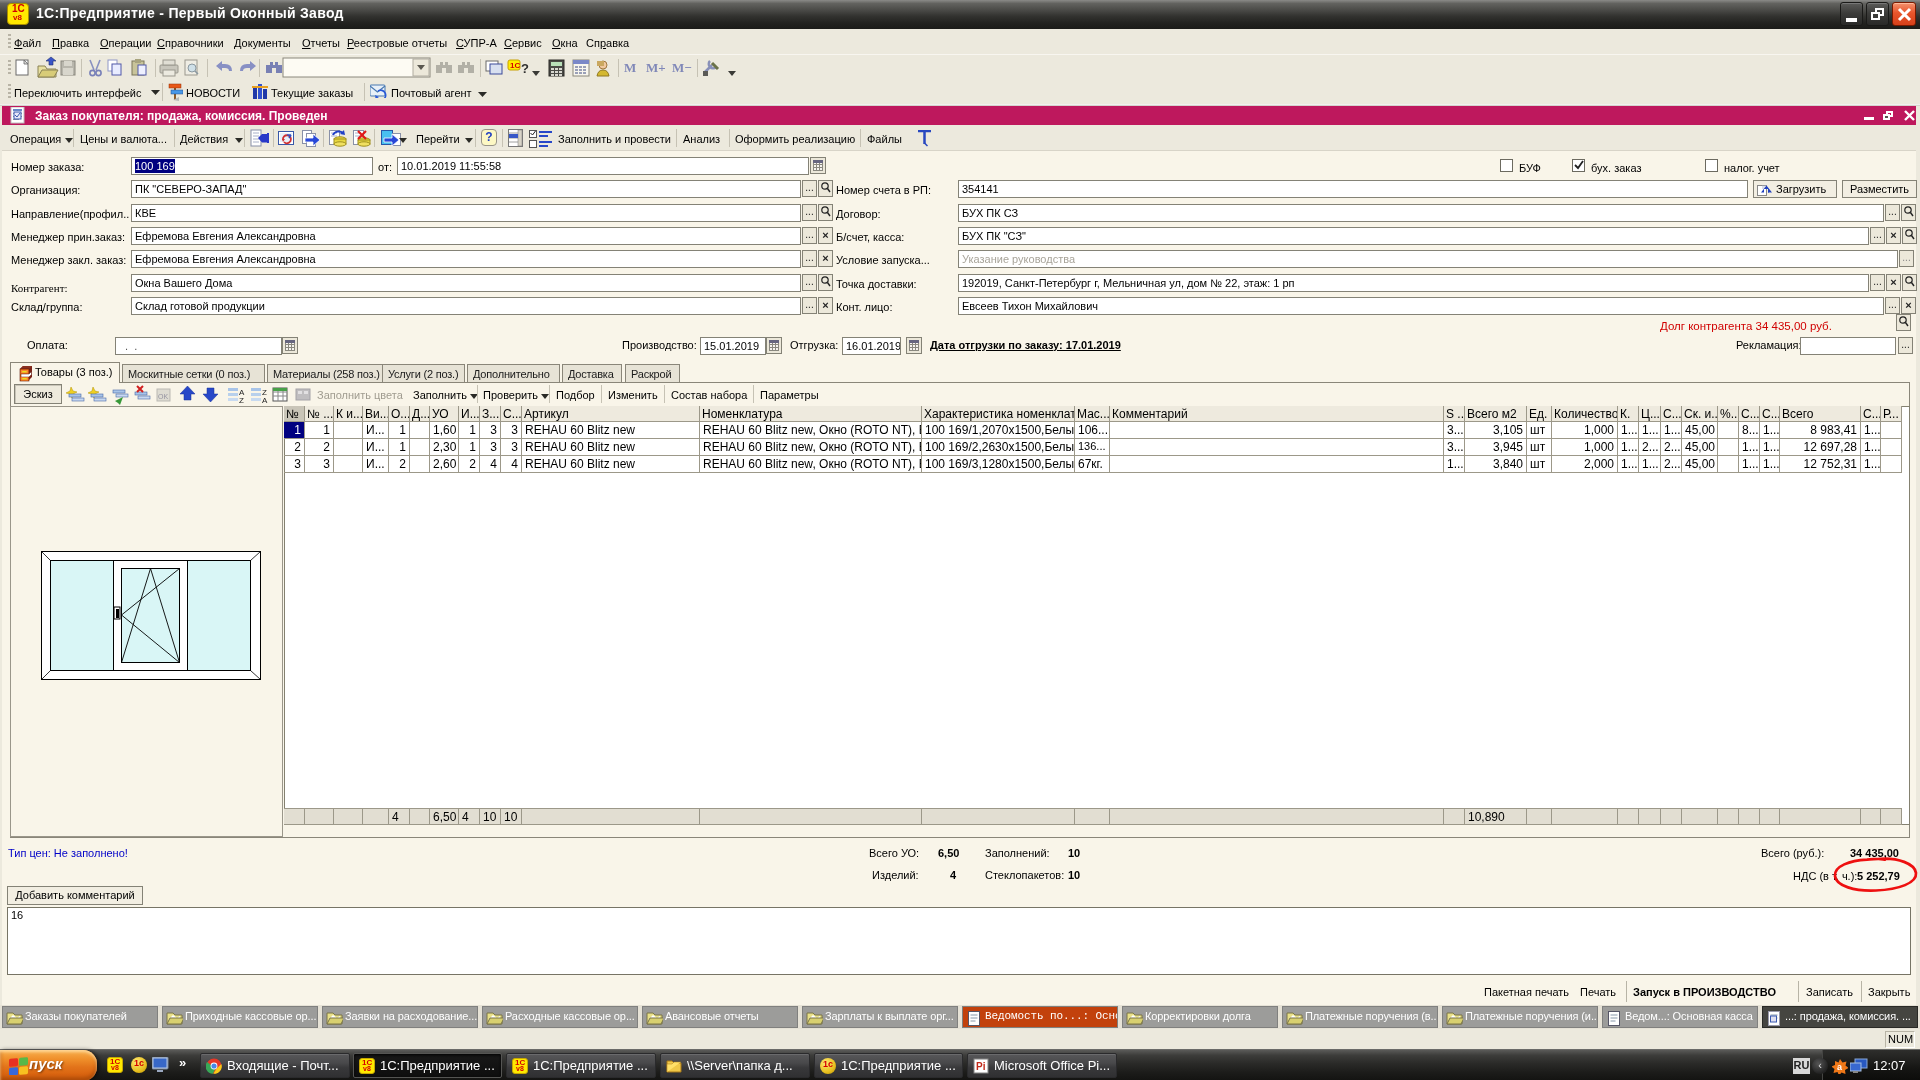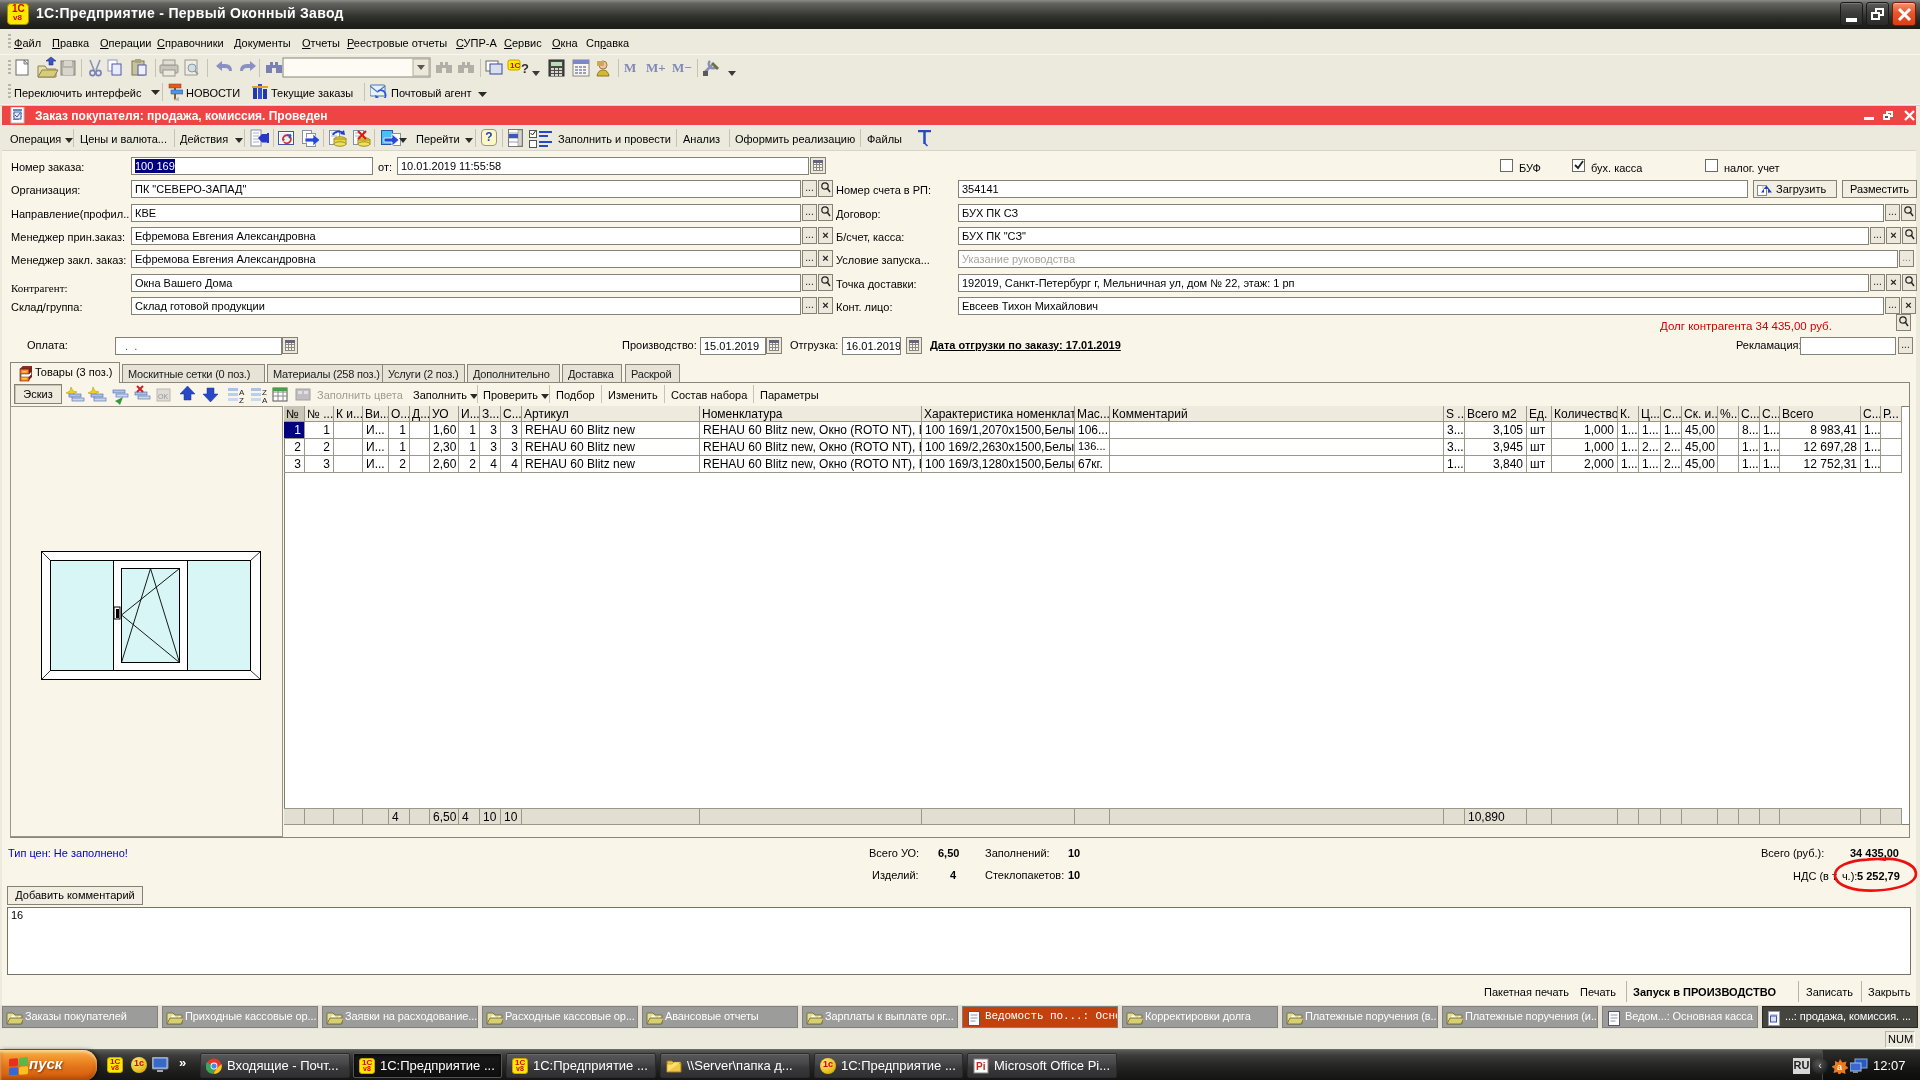--- a/index.html
+++ b/index.html
@@ -161,21 +161,21 @@
 <path d="M0 3 l7.5 6 l7.5 -6" fill="none" stroke="#4878b0" stroke-width="1.2"></path>
 <path d="M8 8 a5 5 0 1 1 -2 6" fill="none" stroke="#2858d8" stroke-width="1.6"></path>
       <path d="M5 12 l1 4 3-2 z" fill="#2858d8"></path>
     </svg>
     <div class="lbl" style="left:391px;top:5px;">Почтовый агент</div>
     <svg class="abs" style="left:478px;top:12px;" width="10" height="8">
       <path d="M0 0 h9 l-4.5 5 z" fill="#2a2a26"></path>
     </svg>
   </div>
 <div class="abs" style="left:0;top:104px;width:1920px;height:2px;background:linear-gradient(180deg,#ffffff,#c8c6bc);"></div>
-<div class="abs" style="left:2px;top:106px;width:1914px;height:19px;background:#ef4444;">
+<div class="abs" style="left:2px;top:106px;width:1914px;height:19px;background:#be185d;">
  <svg class="abs" style="left:8px;top:1px;" width="17" height="17">
   <rect x="1" y="0" width="13" height="16" fill="#fff" stroke="#c0c0c0"></rect>
   <rect x="3" y="2" width="9" height="2" fill="#6888c8"></rect>
       <rect x="3" y="6" width="9" height="1" fill="#9a9a9a"></rect>
       <rect x="3" y="9" width="9" height="1" fill="#9a9a9a"></rect>
       <rect x="3" y="12" width="6" height="1" fill="#9a9a9a"></rect>
   <rect x="4" y="5" width="7" height="7" fill="#e8e8f8" stroke="#3858b0"></rect>
       <path d="M5 8 l2 2 3 -4" stroke="#3858b0" fill="none"></path>
  </svg>
  <div class="abs" style="left:33px;top:3px;font-size:12px;font-weight:bold;color:#fff;">Заказ покупателя: продажа, комиссия. Проведен</div>
@@ -304,21 +304,21 @@
     </svg></div>
 <div class="lbl" style="left:11px;top:299px;width:118px;overflow:hidden;">Склад/группа:</div>
 <div class="inp" style="left:131px;top:297px;width:670px;">Склад готовой продукции</div>
 <div class="fbtn" style="left:802px;top:297px;">...</div>
 <div class="fbtn" style="left:818px;top:297px;font-size:11px;font-weight:bold;">×</div>
 <div class="chk" style="left:1500px;top:159px;"></div>
 <div class="lbl" style="left:1519px;top:160px;">БУФ</div>
 <div class="chk" style="left:1572px;top:159px;"><svg width="11" height="11">
       <path d="M2 5 l3 3 l5 -7" stroke="#222" stroke-width="1.8" fill="none"></path>
     </svg></div>
-<div class="lbl" style="left:1591px;top:160px;">бух. касса</div>
+<div class="lbl" style="left:1591px;top:160px;">бух. заказ</div>
 <div class="chk" style="left:1705px;top:159px;"></div>
 <div class="lbl" style="left:1724px;top:160px;">налог. учет</div>
 <div class="lbl" style="left:836px;top:182px;">Номер счета в РП:</div>
 <div class="inp" style="left:958px;top:180px;width:790px;">354141</div>
 <div class="abs" style="left:1753px;top:180px;width:84px;height:18px;background:#f2eee2;border:1px solid #848276;line-height:16px;">
           <svg class="abs" style="left:3px;top:2px;" width="15" height="13">
       <rect x="0.5" y="2.5" width="9" height="10" fill="#fff" stroke="#888"></rect>
       <path d="M5 3 h5 M5 5 h5" stroke="#a8b0c8" stroke-width=".8"></path>
       <path d="M9 8 h4 v-4 l-3.5 0 0 -3 7 5.5 -7 5.5 0 -3 z" fill="#2040c0" transform="rotate(-90 11 8)"></path>
     </svg>

